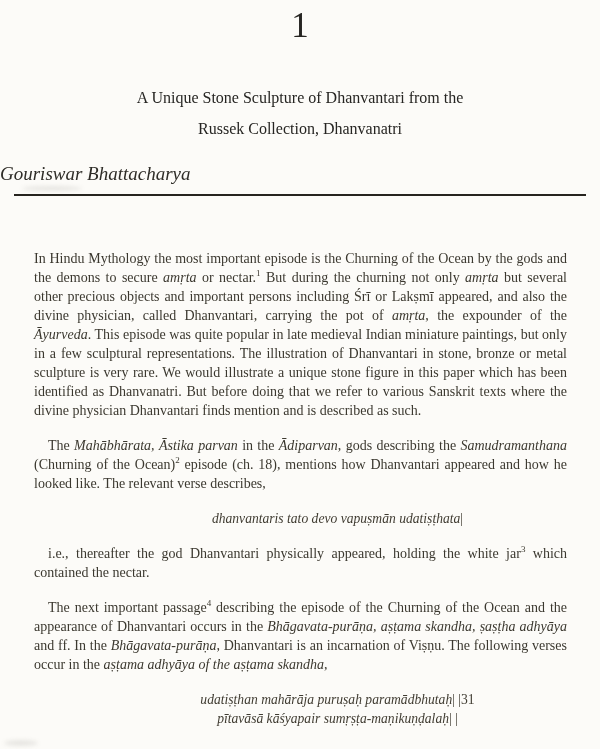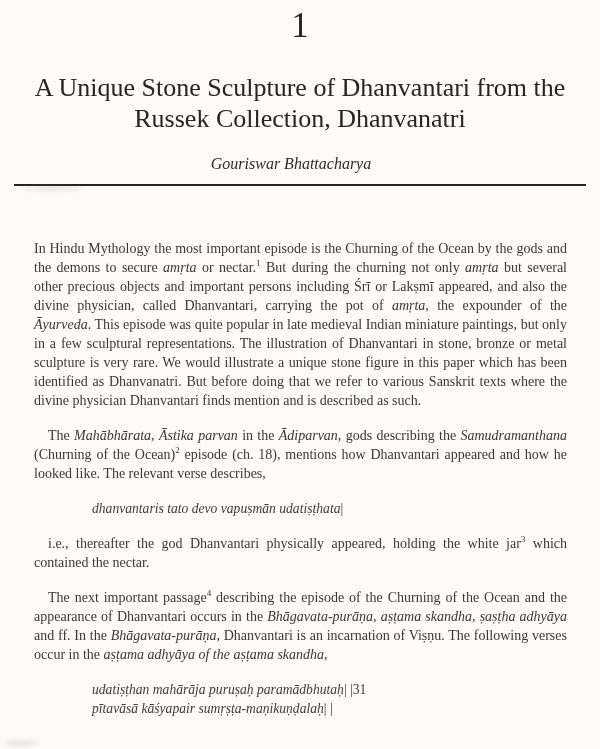--- a/index.html
+++ b/index.html
@@ -19,30 +19,30 @@
   }
   .chapter-number {
     text-align: center;
     font-size: 35px;
     line-height: 38px;
     margin-top: 7px;
     color: #262522;
   }
   .page-title {
     text-align: center;
-    font-size: 26px;
+    font-size: 16px;
     font-weight: normal;
     line-height: 31px;
-    margin: 27px 30px 0 30px;
+    margin: 37px 30px 0 30px;
     color: #262522;
   }
   .author-byline {
-    text-align: center;
+    text-align: left;
     font-style: italic;
-    font-size: 16px;
+    font-size: 19px;
     line-height: 17px;
     margin: 21px 18px 12px 0;
     color: #2e2c27;
   }
   .header-rule {
     border: none;
     border-top: 2.6px solid #26241f;
     margin: 8px 14px 0 14px;
     height: 0;
   }
@@ -56,21 +56,21 @@
   .body-text p {
     margin: 16px;
   }
   .para-indent {
     text-indent: 14px;
   }
   .verse-block {
     margin: 5px 0 5px 74px;
     font-size: 13.6px;
     line-height: 19px;
-    text-align: left;
+    text-align: center;
     color: #403c32;
   }
   .it {
     font-style: italic;
   }
   sup {
     font-size: 9px;
     line-height: 0;
     vertical-align: super;
   }

